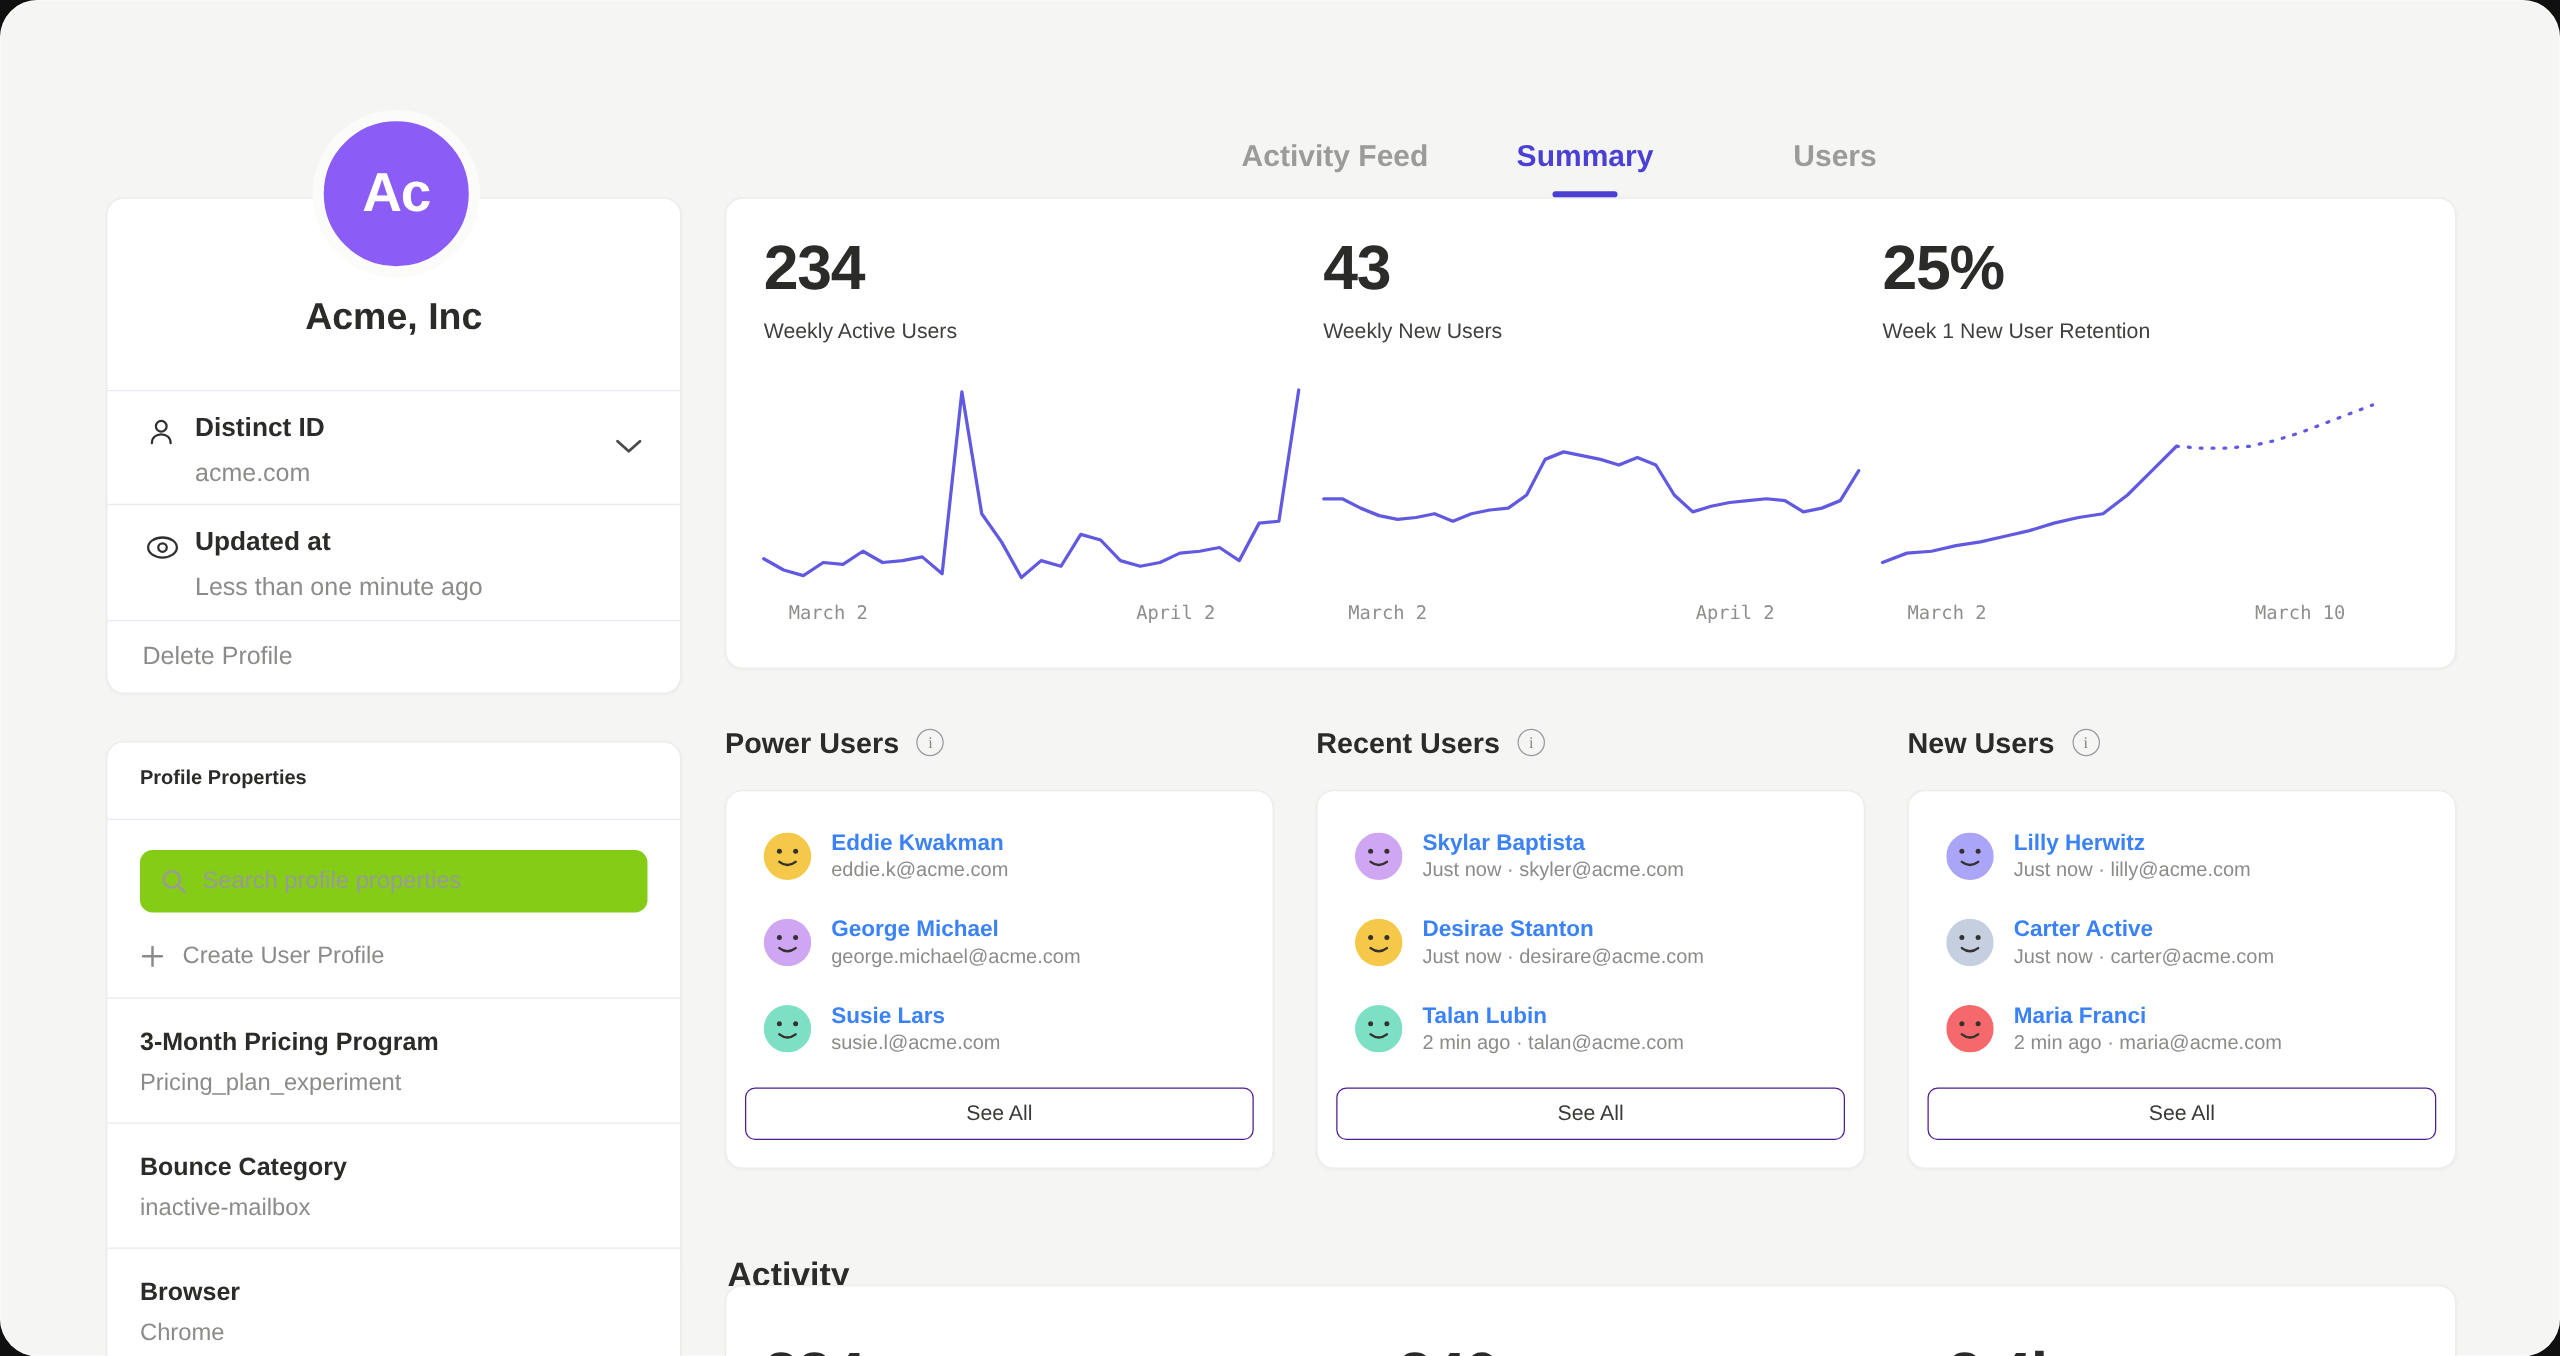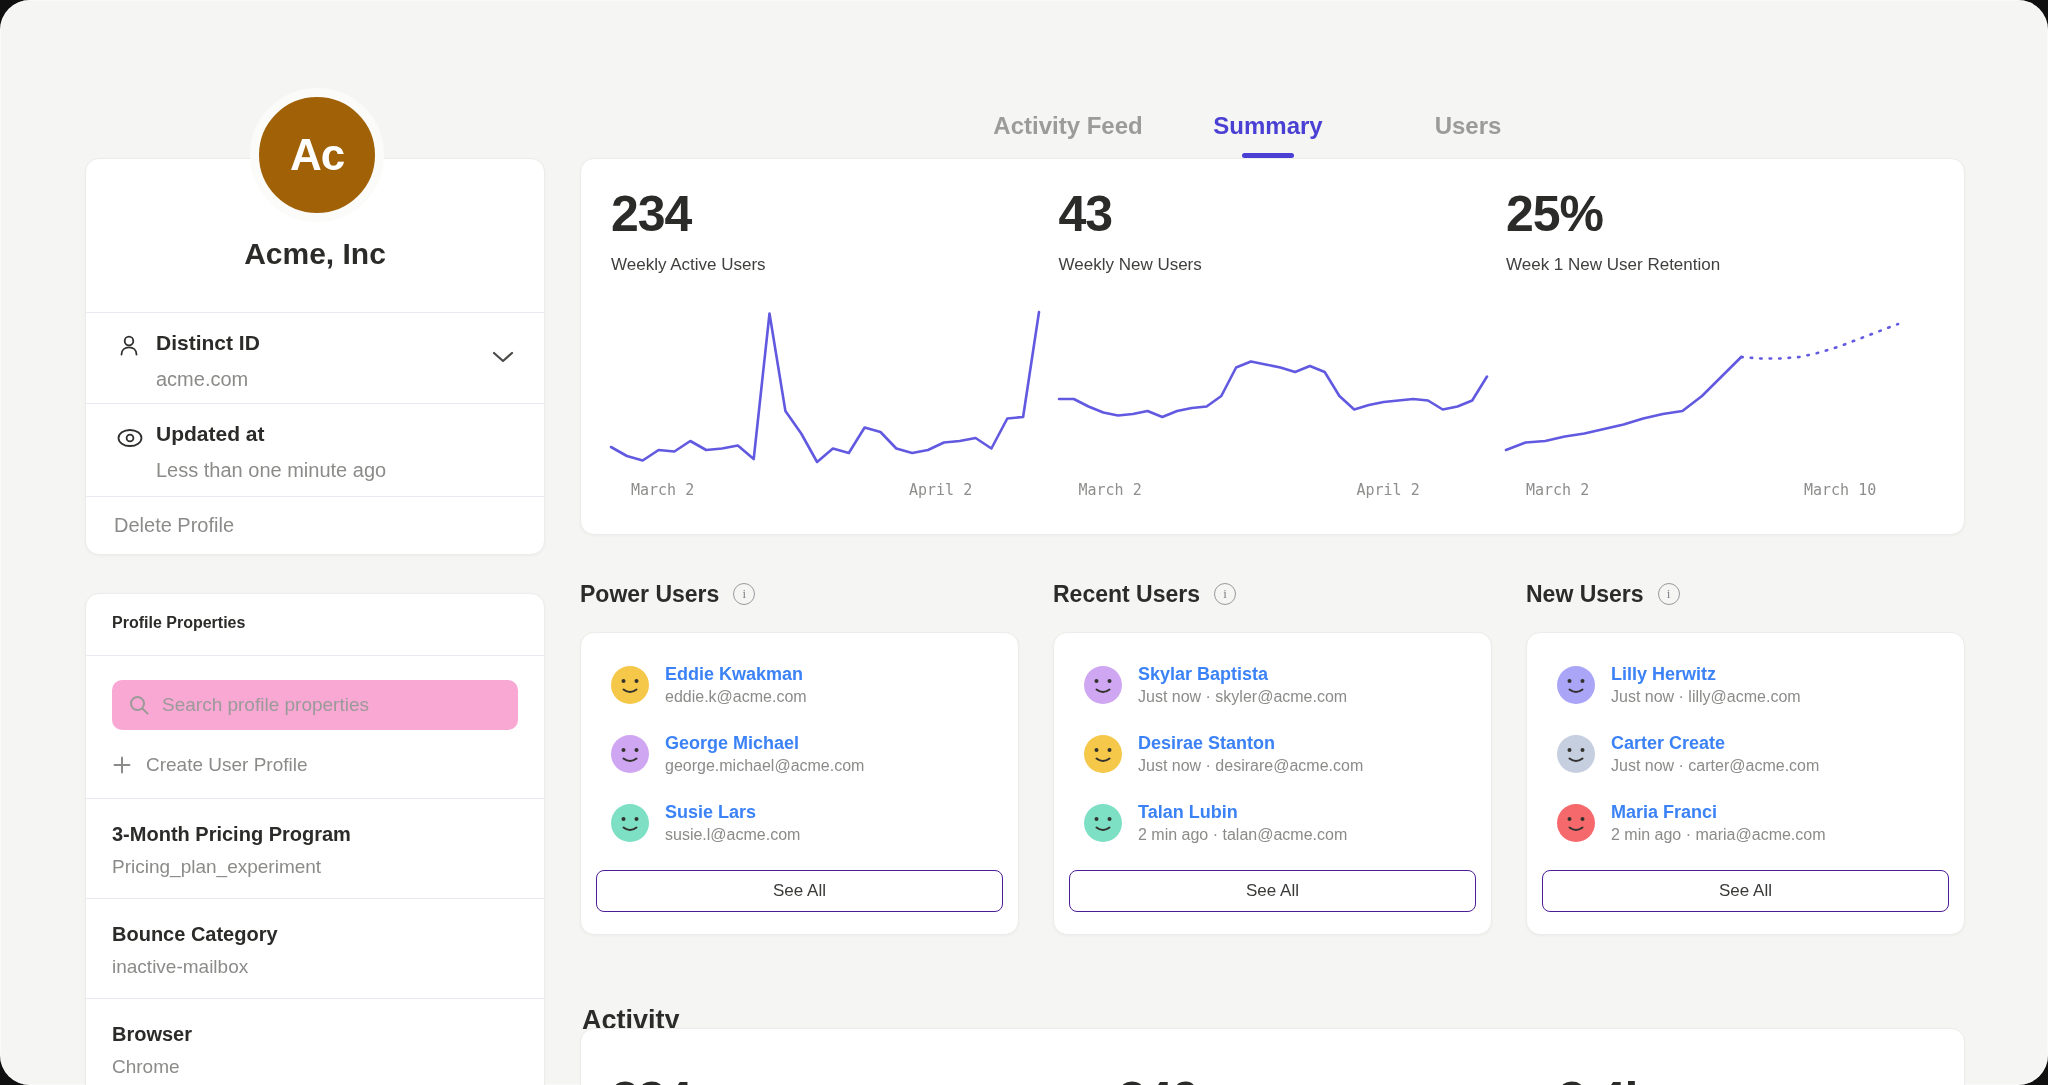--- a/index.html
+++ b/index.html
@@ -25,21 +25,21 @@
   .prow-value{margin-top:13px;font-size:20px;color:#8b8b89;}
   .row-distinct{height:91px;}
   .row-updated{height:93px;}
   .chev{position:absolute;right:30px;top:38px;cursor:pointer;}
   .row-delete{height:57px;display:flex;align-items:center;padding:0 28px;}
   .delete-label{font-size:20px;color:#8b8b89;cursor:pointer;}
 
   .props-card{position:absolute;left:85px;top:593px;width:460px;height:540px;}
   .props-header{height:62px;box-sizing:border-box;padding:20px 26px;font-size:16px;font-weight:700;
                 color:#2b2b29;border-bottom:1px solid #e9e9f1;}
-  .search-box{margin:24px 26px 0;height:50px;background:#f9a8d4;border-radius:10px;
+  .search-box{margin:24px 26px 0;height:50px;background:#84cc16;border-radius:10px;
               display:flex;align-items:center;padding:0 16px;gap:10px;}
   .search-box input{border:none;background:transparent;outline:none;flex:1;
                     font-family:"Liberation Sans",sans-serif;font-size:19px;color:#4a4a48;}
   .search-box input::placeholder{color:#9a9a98;}
   .create-row{margin:24px 26px 22px;display:flex;align-items:center;gap:14px;cursor:pointer;}
   .create-label{font-size:19px;color:#8b8b89;}
   .prop-row{border-top:1px solid #e9e9f1;padding:24px 26px 20px;cursor:pointer;}
   .prop-name{font-size:20px;font-weight:600;color:#2b2b29;}
   .prop-value{margin-top:10px;font-size:19px;color:#8b8b89;}
 
@@ -88,21 +88,21 @@
   .activity-card{position:absolute;left:580px;top:1028px;width:1385px;height:150px;}
   .activity-stat{position:absolute;top:42px;font-size:50px;font-weight:800;letter-spacing:-1px;color:#2b2b29;}
 
   svg.icon{display:block;}
 </style>
 </head>
 <body>
 
 <div class="screen">
 
-  <div class="avatar" style="background: #a16207;">
+  <div class="avatar" style="background: #8b5cf6;">
     <span>Ac</span>
   </div>
 
   <section class="card profile-card">
     <div class="profile-title">Acme, Inc</div>
 
     <div class="prow row-distinct">
       <span class="picon">
         <svg class="icon" width="26" height="26" viewBox="0 0 26 26">
           <circle cx="13" cy="8" r="4.3" fill="none" stroke="#2f2f2d" stroke-width="1.8"></circle>
@@ -342,21 +342,21 @@
     </div>
   </div>
             <div class="user-item">
     <svg class="user-avatar" viewBox="0 0 38 38">
       <circle class="av-bg" cx="19" cy="19" r="19" fill="#c6cfdf"></circle>
       <circle cx="12.5" cy="15" r="2" fill="#33322e"></circle>
       <circle cx="25.5" cy="15" r="2" fill="#33322e"></circle>
       <path d="M12.5 23.5 Q19 28.5 25.5 23.5" fill="none" stroke="#33322e" stroke-width="2" stroke-linecap="round"></path>
     </svg>
     <div>
-      <div class="user-name">Carter Create</div>
+      <div class="user-name">Carter Active</div>
       <div class="user-meta">Just now · carter@acme.com</div>
     </div>
   </div>
             <div class="user-item">
     <svg class="user-avatar" viewBox="0 0 38 38">
       <circle class="av-bg" cx="19" cy="19" r="19" fill="#f5696c"></circle>
       <circle cx="12.5" cy="15" r="2" fill="#33322e"></circle>
       <circle cx="25.5" cy="15" r="2" fill="#33322e"></circle>
       <path d="M12.5 23.5 Q19 28.5 25.5 23.5" fill="none" stroke="#33322e" stroke-width="2" stroke-linecap="round"></path>
     </svg>

